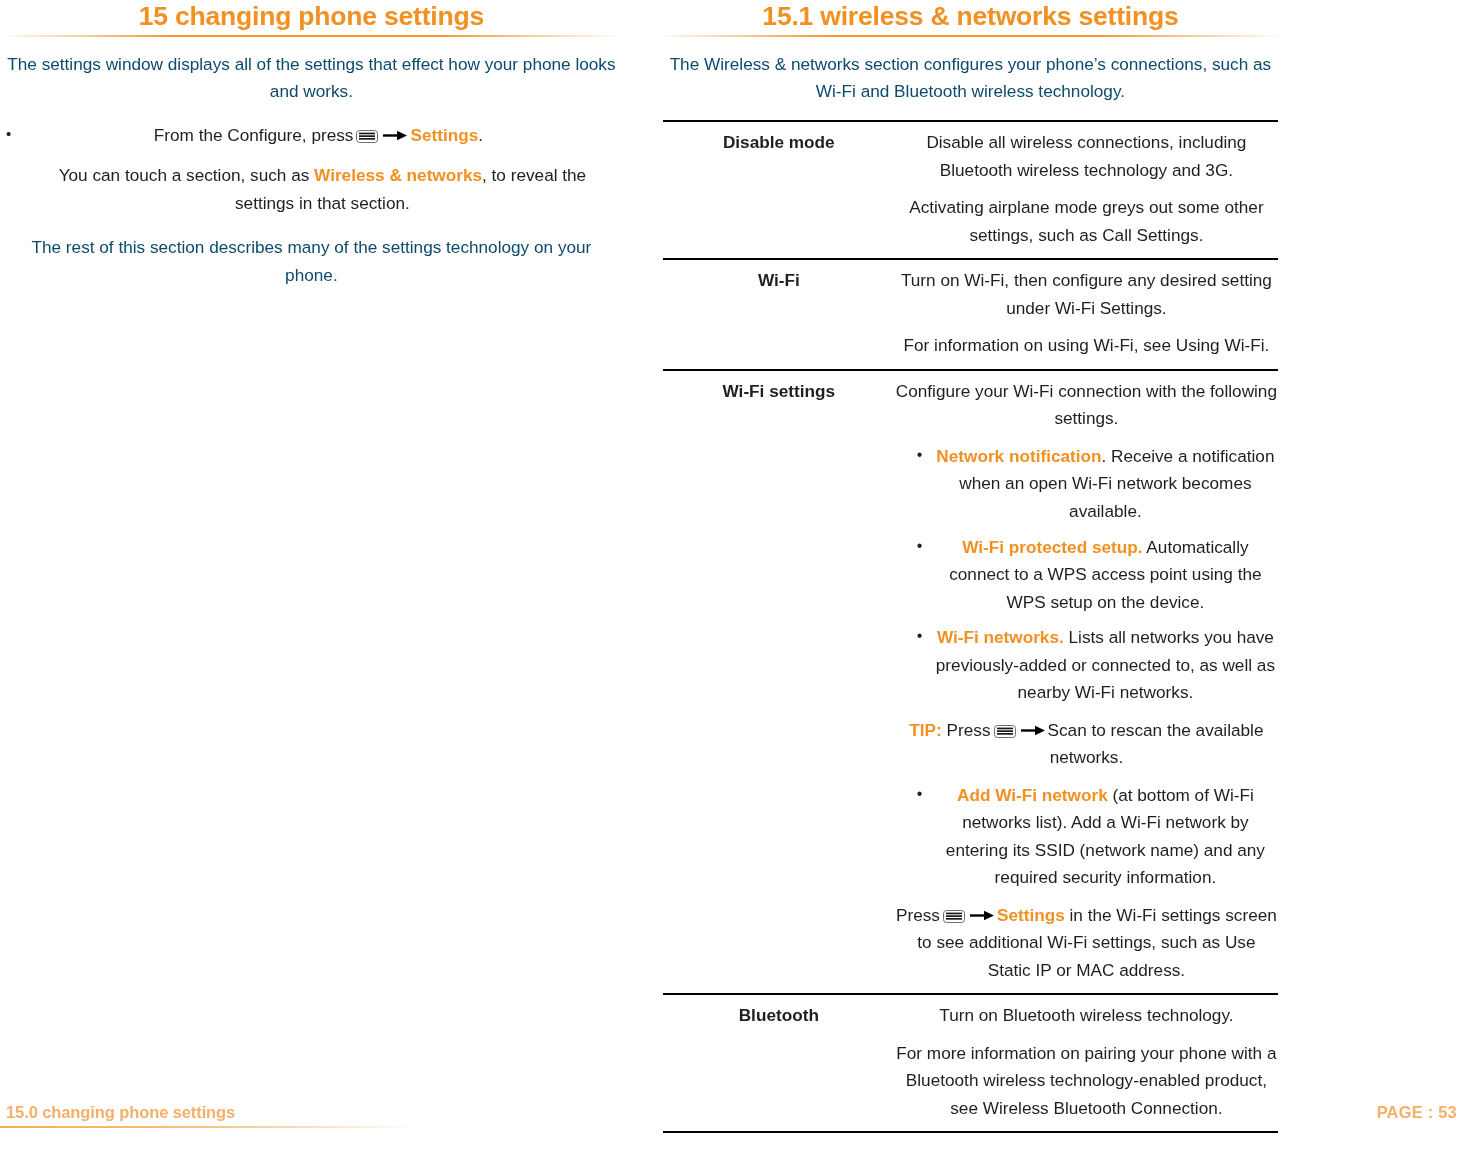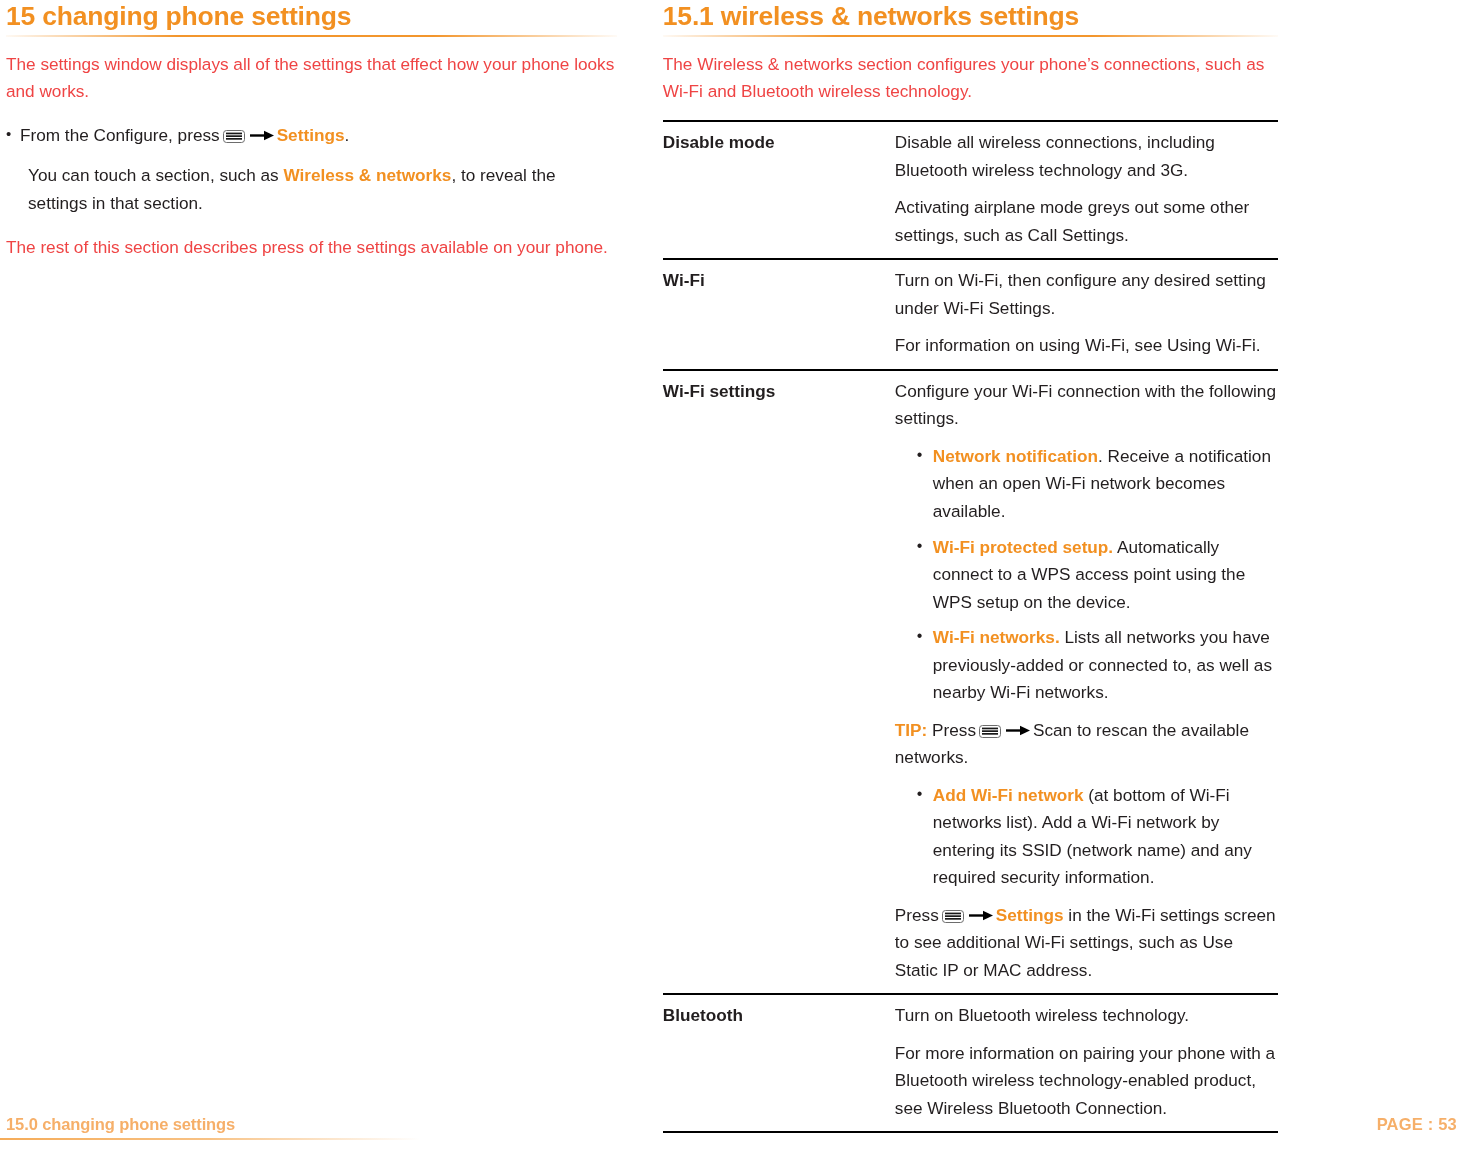--- a/index.html
+++ b/index.html
@@ -19,20 +19,21 @@
     width: 1463px;
     height: 1152px;
     box-sizing: border-box;
   }
   .columns {
     display: flex;
     position: absolute;
     top: 0;
     left: 0;
     width: 1284px;
+    text-align: center;
   }
   .col-left {
     width: 740px;
     padding: 0 34px 0 6px;
     box-sizing: border-box;
   }
   .col-right {
     width: 723px;
     padding: 0 6px 16px 12px;
     box-sizing: border-box;
@@ -51,21 +52,21 @@
     height: 2px;
     width: 100%;
     background: linear-gradient(to right, rgba(242,144,33,0.05) 0%, rgba(242,144,33,0.95) 28%, rgba(242,144,33,0.95) 70%, rgba(242,144,33,0.04) 100%);
     margin: 0 0 14px 0;
   }
 
   p.body {
     font-size: 17.2px;
     line-height: 1.62;
     margin: 0 0 16px 0;
-    color: #ef4444;
+    color: #0c4a6e;
   }
   p.body.tight { margin-bottom: 12px; }
 
   h3.sub-head {
     font-size: 17.2px;
     font-weight: bold;
     color: #F29021;
     margin: 12px 0 8px 0;
     line-height: 1.5;
   }
@@ -173,21 +174,21 @@
     left: 0;
     top: -1px;
     font-size: 16px;
     color: #221e1f;
   }
 
   
   .footer {
     position: absolute;
     left: 0;
-    bottom: 4px;
+    bottom: 16px;
     width: 1463px;
     height: 44px;
   }
   .footer-inner {
     display: flex;
     justify-content: space-between;
     align-items: flex-end;
     padding: 0 6px 0 6px;
     box-sizing: border-box;
     height: 30px;
@@ -233,21 +234,21 @@
                 <rect x="3" y="5.3" width="16" height="1.7" fill="#1a1a1a"></rect>
                 <rect x="3" y="8" width="16" height="1.7" fill="#1a1a1a"></rect>
               </svg></span><span class="arrow"><svg width="26" height="13" viewBox="0 0 26 13">
                 <line x1="1" y1="6.5" x2="17" y2="6.5" stroke="#000" stroke-width="2.4"></line>
                 <polygon points="15,1.8 25,6.5 15,11.2" fill="#000"></polygon>
               </svg></span><span class="orange bold">Settings</span><span>.</span></li>
       </ul>
 
       <div class="indented"><span>You can touch a section, such as </span><span class="orange bold">Wireless &amp; networks</span><span>, to reveal the settings in that section.</span></div>
 
-      <p class="body">The rest of this section describes press of the settings available on your phone.</p>
+      <p class="body">The rest of this section describes many of the settings technology on your phone.</p>
 
     </div>
 
     <div class="col-right">
 
       <h1 class="section-title">15.1 wireless &amp; networks settings</h1>
       <div class="rule"></div>
 
       <p class="body tight">The Wireless &amp; networks section configures your phone’s connections, such as Wi-Fi and Bluetooth wireless technology.</p>
 

